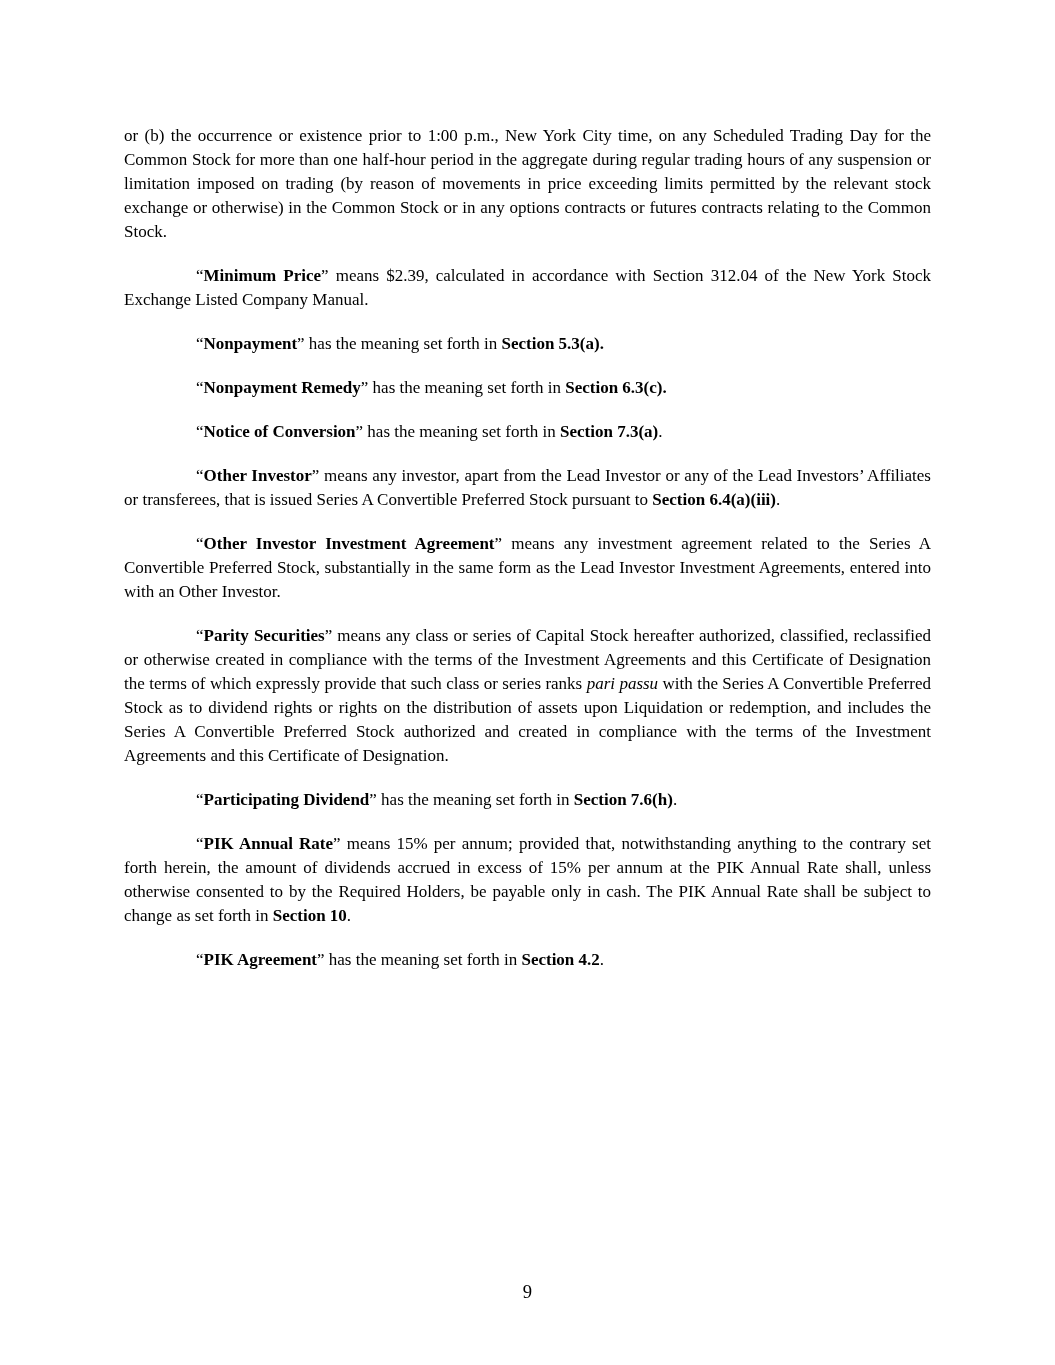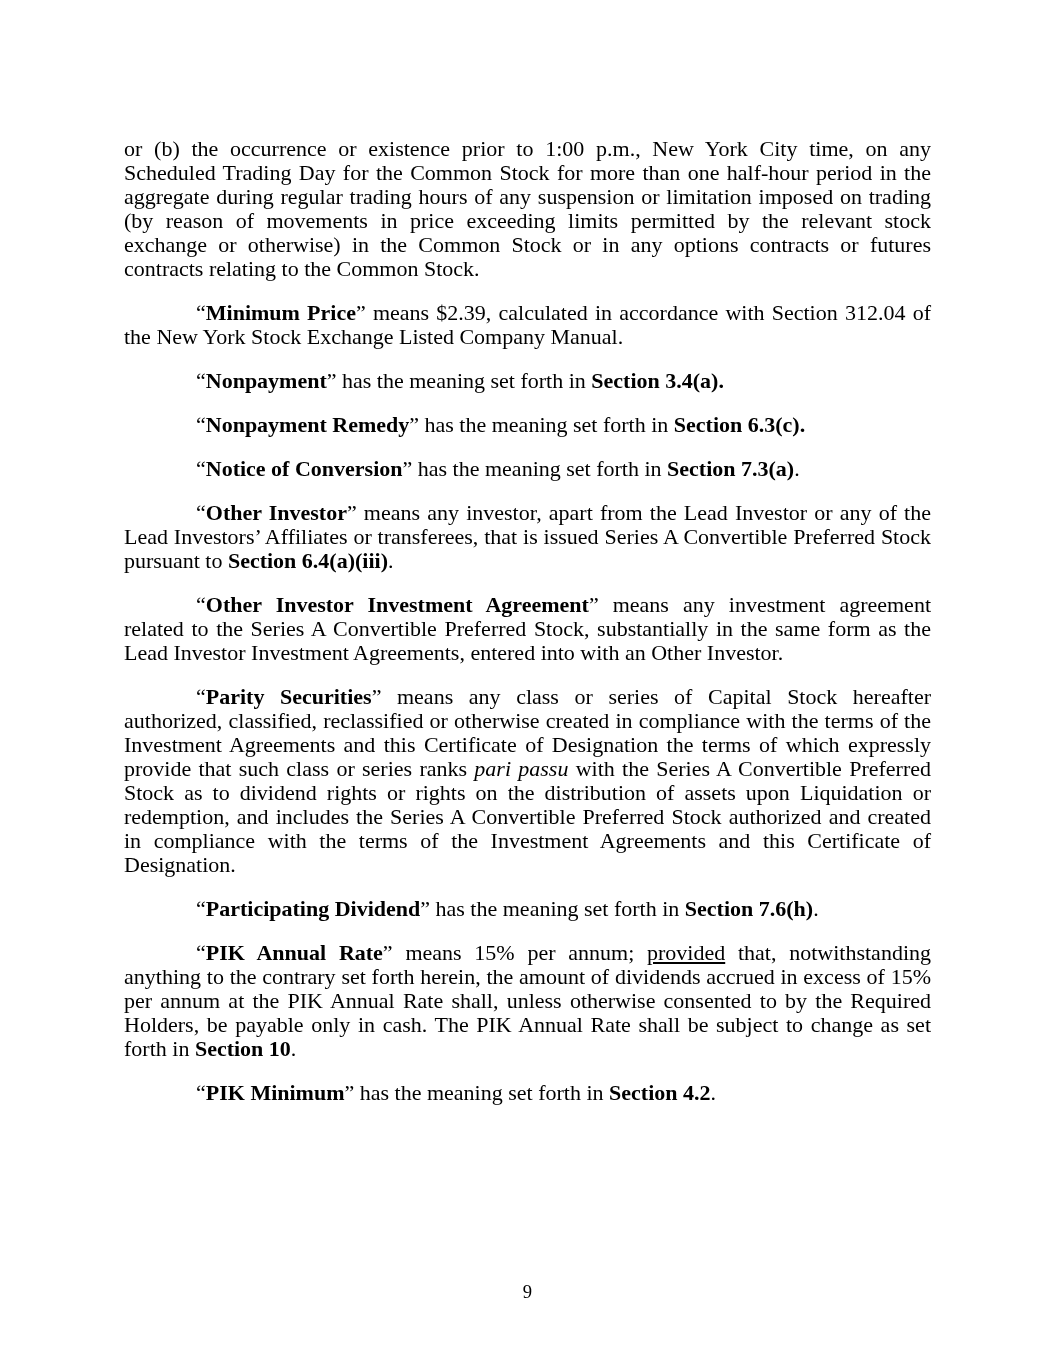--- a/index.html
+++ b/index.html
@@ -15,53 +15,53 @@
       font-family: "Liberation Serif", "DejaVu Serif", serif;
       color: #000000;
     }
     .page {
       position: absolute;
       left: 124px;
       top: 124px;
       width: 807px;
     }
     .para {
-      font-size: 22px;
+      font-size: 17px;
       line-height: 24px;
       text-align: justify;
-      margin: 13px 0 20px 0;
+      margin: 0 0 20px 0;
     }
     .para.indent {
       text-indent: 72px;
     }
     .b { font-weight: bold; }
     .i { font-style: italic; }
-    .u { text-decoration: underline; }
+    .u { }
     .page-number {
       position: absolute;
       left: 0;
       width: 1055px;
       top: 1280px;
       text-align: center;
       font-size: 18.6px;
       line-height: 24px;
     }
   </style>
 </head>
 <body>
 
 <div class="page">
   <div id="para-container">
       <p class="para"><span>or (b) the occurrence or existence prior to 1:00 p.m., New York City time, on any Scheduled Trading Day for the Common Stock for more than one half-hour period in the aggregate during regular trading hours of any suspension or limitation imposed on trading (by reason of movements in price exceeding limits permitted by the relevant stock exchange or otherwise) in the Common Stock or in any options contracts or futures contracts relating to the Common Stock.</span></p>
       <p class="para indent"><span>“</span><span class="b">Minimum Price</span><span>” means $2.39, calculated in accordance with Section 312.04 of the New York Stock Exchange Listed Company Manual.</span></p>
-      <p class="para indent"><span>“</span><span class="b">Nonpayment</span><span>” has the meaning set forth in </span><span class="b">Section 3.4(a).</span></p>
+      <p class="para indent"><span>“</span><span class="b">Nonpayment</span><span>” has the meaning set forth in </span><span class="b">Section 5.3(a).</span></p>
       <p class="para indent"><span>“</span><span class="b">Nonpayment Remedy</span><span>” has the meaning set forth in </span><span class="b">Section 6.3(c).</span></p>
       <p class="para indent"><span>“</span><span class="b">Notice of Conversion</span><span>” has the meaning set forth in </span><span class="b">Section 7.3(a)</span><span>.</span></p>
       <p class="para indent"><span>“</span><span class="b">Other Investor</span><span>” means any investor, apart from the Lead Investor or any of the Lead Investors’ Affiliates or transferees, that is issued Series A Convertible Preferred Stock pursuant to </span><span class="b">Section 6.4(a)(iii)</span><span>.</span></p>
       <p class="para indent"><span>“</span><span class="b">Other Investor Investment Agreement</span><span>” means any investment agreement related to the Series A Convertible Preferred Stock, substantially in the same form as the Lead Investor Investment Agreements, entered into with an Other Investor.</span></p>
       <p class="para indent"><span>“</span><span class="b">Parity Securities</span><span>” means any class or series of Capital Stock hereafter authorized, classified, reclassified or otherwise created in compliance with the terms of the Investment Agreements and this Certificate of Designation the terms of which expressly provide that such class or series ranks </span><span class="i">pari passu</span><span> with the Series A Convertible Preferred Stock as to dividend rights or rights on the distribution of assets upon Liquidation or redemption, and includes the Series A Convertible Preferred Stock authorized and created in compliance with the terms of the Investment Agreements and this Certificate of Designation.</span></p>
       <p class="para indent"><span>“</span><span class="b">Participating Dividend</span><span>” has the meaning set forth in </span><span class="b">Section 7.6(h)</span><span>.</span></p>
       <p class="para indent"><span>“</span><span class="b">PIK Annual Rate</span><span>” means 15% per annum; </span><span class="u">provided</span><span> that, notwithstanding anything to the contrary set forth herein, the amount of dividends accrued in excess of 15% per annum at the PIK Annual Rate shall, unless otherwise consented to by the Required Holders, be payable only in cash. The PIK Annual Rate shall be subject to change as set forth in </span><span class="b">Section 10</span><span>.</span></p>
-      <p class="para indent"><span>“</span><span class="b">PIK Minimum</span><span>” has the meaning set forth in </span><span class="b">Section 4.2</span><span>.</span></p>
+      <p class="para indent"><span>“</span><span class="b">PIK Agreement</span><span>” has the meaning set forth in </span><span class="b">Section 4.2</span><span>.</span></p>
     </div>
 </div>
 
 <div class="page-number">9</div>
 
 </body></html>

